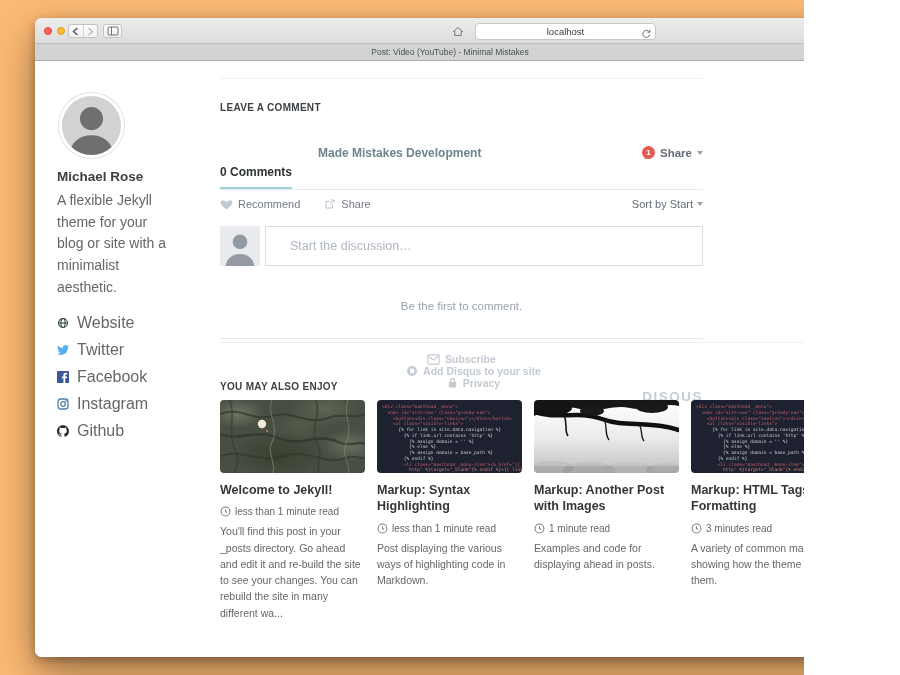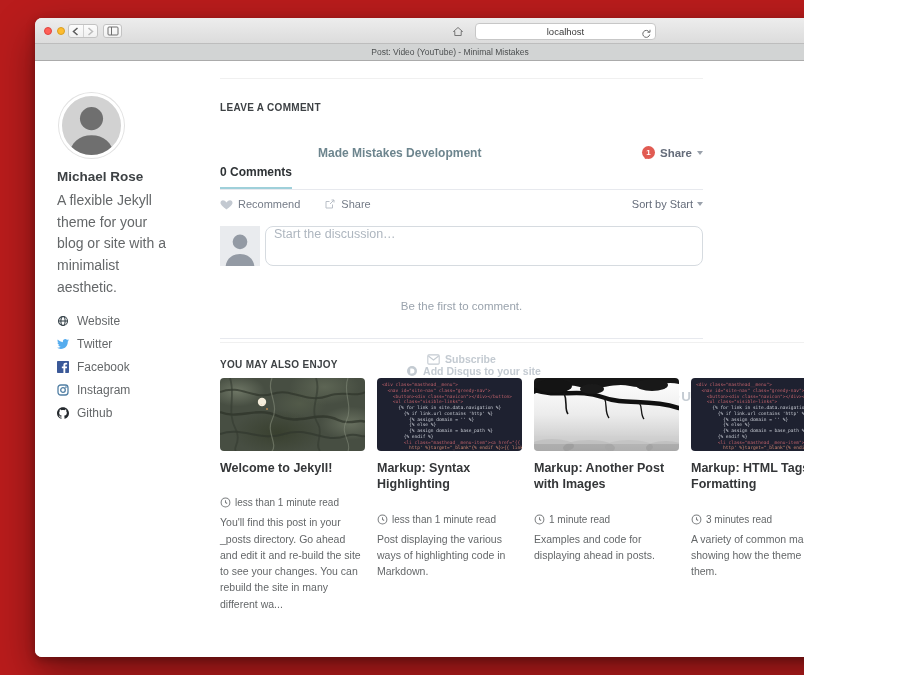--- a/index.html
+++ b/index.html
@@ -1,17 +1,17 @@
 <!DOCTYPE html>
 <html><head>
 <meta charset="utf-8">
 <style>
   * { margin:0; padding:0; box-sizing:border-box; }
   html,body { width:900px; height:675px; background:#fff; font-family:"Liberation Sans", sans-serif; }
-  .stage { position:relative; width:804px; height:675px; background:#b91c1c; overflow:hidden; }
+  .stage { position:relative; width:804px; height:675px; background:#fdba74; overflow:hidden; }
 
   
   .window { position:absolute; left:35px; top:18px; width:830px; height:639px;
     background:#fff; border-radius:7px; overflow:hidden;
     box-shadow:0 16px 42px rgba(0,0,0,.40), 0 3px 10px rgba(0,0,0,.28);
     display:flex; flex-direction:column; }
 
   
   .toolbar { position:relative; height:26px; flex:none;
     background:linear-gradient(#ededed,#dcdcdc); border-bottom:1px solid #bdbdbd; }
@@ -52,21 +52,21 @@
 
   
   .author { position:absolute; left:22px; top:32px; width:118px; }
   .avatar-lg { width:65px; height:65px; border-radius:50%; background:#d2d2d2; border:3px solid #fff;
     box-shadow:0 0 0 1px #e2e2e2; overflow:hidden; margin-left:2px; }
   .avatar-lg svg { width:100%; height:100%; }
   .author-name { margin-top:11px; font-size:13.5px; font-weight:bold; color:#3d4144; }
   .author-bio { margin-top:6px; width:110px; font-size:14px; line-height:1.55; color:#646769; }
   .author-links { list-style:none; margin-top:16px; }
   .author-links li { display:flex; align-items:center; gap:8px; margin-bottom:9px; cursor:pointer; }
-  .author-links .lbl { font-size:12px; color:#646769; }
+  .author-links .lbl { font-size:16px; color:#646769; }
   .sicon { width:12px; height:12px; display:inline-flex; }
   .sicon svg { width:12px; height:12px; }
 
   
   .comments { position:absolute; left:185px; top:41px; width:483px; }
   .sec-head { font-size:10px; font-weight:bold; letter-spacing:.3px; color:#3d4144; }
   .dq-nav { margin-top:12px; display:flex; align-items:center; border-bottom:1px solid #e7e9ee; padding-bottom:0; }
   .dq-tab { font-size:12px; font-weight:bold; color:#2e3235; padding-bottom:8px; border-bottom:2px solid #9fd0da; cursor:pointer;margin-top:40px; }
   .dq-community { margin-left:26px; font-size:12px; font-weight:bold; color:#6d858e; padding-bottom:9px; cursor:pointer; }
   .dq-login { margin-left:auto; display:flex; align-items:center; gap:5px; padding-bottom:9px; cursor:pointer; }
@@ -75,48 +75,48 @@
   .badge:after { content:""; position:absolute; left:1px; bottom:-2px; border:2.5px solid transparent; border-top-color:#e15b52; transform:rotate(28deg); }
   .login-lbl { font-size:11.5px; color:#656c7a; font-weight:bold; }
   .caret { width:0; height:0; border-left:3.5px solid transparent; border-right:3.5px solid transparent; border-top:4px solid #9aa1ab; }
   .dq-actions { margin-top:8px; display:flex; align-items:center; }
   .dq-act { display:flex; align-items:center; gap:5px; font-size:11px; color:#747b87; cursor:pointer; }
   .dq-act + .dq-act { margin-left:24px; }
   .dq-sort { margin-left:auto; display:flex; align-items:center; gap:4px; font-size:11px; color:#656c7a; cursor:pointer; }
   .compose { margin-top:16px; display:flex; }
   .avatar-sm { width:40px; height:40px; background:#e9ebee; flex:none; overflow:hidden; }
   .avatar-sm svg { width:100%; height:100%; }
-  .discuss-box { flex:1; margin-left:5px; height:40px; border:1px solid #d6dbe0; border-radius:8px;
-    display:flex; padding-left:8px; font-size:12.5px; color:#aeb6bf; background:#fff; cursor:text; }
+  .discuss-box { flex:1; margin-left:5px; height:40px; border:1px solid #d6dbe0; border-radius:0;
+    display:flex; align-items:center; padding-left:24px; font-size:12.5px; color:#aeb6bf; background:#fff; cursor:text; }
   .empty-msg { margin-top:34px; text-align:center; font-size:11.5px; color:#9aa3ad; }
   .dq-footer-rule { margin-top:26px; border-top:1px solid #e7e9ee; }
   .dq-footer { margin-top:14px; display:flex; align-items:center;flex-direction:column; }
   .dq-flink { display:flex; align-items:center; gap:5px; font-size:10.5px; font-weight:bold; color:#c3cad1; cursor:pointer; }
   .dq-flink + .dq-flink { margin-left:24px; }
   .dq-logo { margin-left:auto; font-size:13.5px; font-weight:bold; letter-spacing:1.5px; color:#c5ccd3; cursor:pointer; }
 
   
   .related { position:absolute; left:185px; top:281px; width:625px; border-top:1px solid #f0f0f0; }
-  .related .sec-head { margin-top:16px; }
+  .related .sec-head { margin-top:38px; }
   .cards { margin-top:8px; display:grid; grid-template-columns:repeat(4,145px); column-gap:12px; }
   .card-img { display:block; width:145px; height:73px; border-radius:4px; overflow:hidden; position:relative; cursor:pointer; }
   .img-foam { background:
       radial-gradient(ellipse 40px 22px at 12% 18%, #6e7665 0%, rgba(110,118,101,0) 70%),
       radial-gradient(ellipse 50px 26px at 72% 12%, #5d6554 0%, rgba(93,101,84,0) 70%),
       radial-gradient(ellipse 60px 30px at 40% 75%, #39402f 0%, rgba(57,64,47,0) 75%),
       radial-gradient(ellipse 44px 24px at 90% 62%, #68705f 0%, rgba(104,112,95,0) 70%),
       radial-gradient(ellipse 36px 20px at 55% 35%, #525a49 0%, rgba(82,90,73,0) 75%),
       #474e42; }
   .img-foam svg, .img-tree svg { position:absolute; inset:0; width:100%; height:100%; }
   .img-code { background:#1e2130; padding:4px 5px; }
   .img-code .cl { font:4.5px/1.28 "DejaVu Sans Mono", monospace; white-space:pre; }
   .cl.c-red { color:#bf616a; } .cl.c-light { color:#c8ccd4; } .cl.c-orange { color:#d08770; }
   .img-tree { background:linear-gradient(#ffffff, #ececec 50%, #d4d4d4 78%, #bcbcbc); }
   .card-title { margin-top:9px; font-size:12.5px; line-height:1.3; font-weight:bold; color:#343638; cursor:pointer; width:145px; }
-  .card-meta { margin-top:21px; display:flex; align-items:center; gap:4px; width:145px; }
+  .card-meta { margin-top:8px; display:flex; align-items:center; gap:4px; width:145px; }
   .card-meta .mt { font-size:10px; color:#646769; }
   .card-excerpt { margin-top:6px; font-size:10.5px; line-height:1.55; color:#646769; width:145px; }
 </style>
 </head>
 <body>
 
 <div class="stage">
   <div class="window">
 
     <div class="toolbar">

